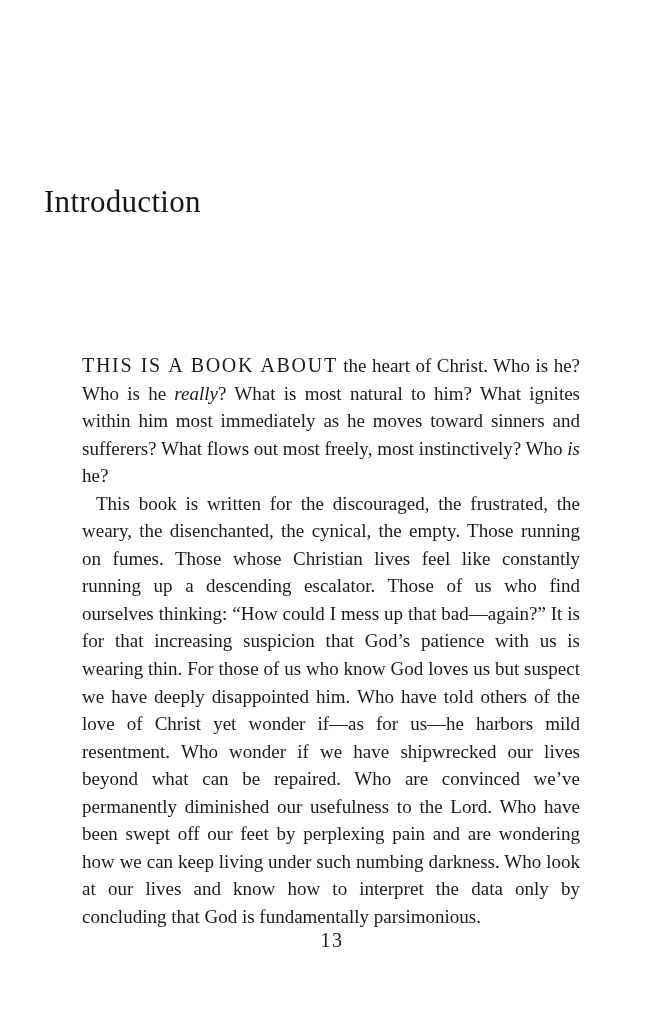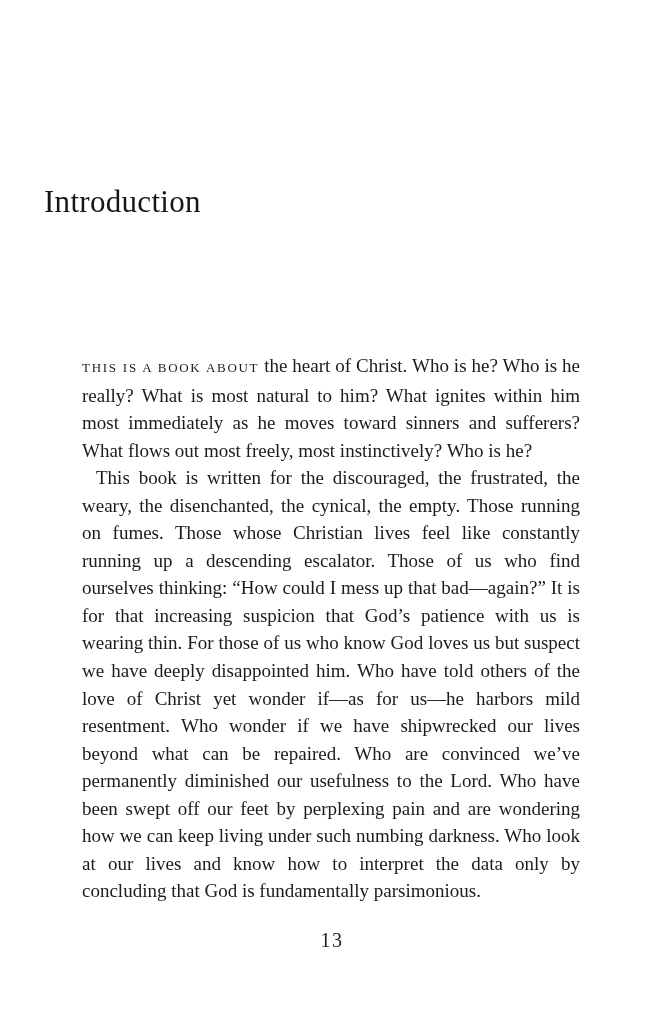--- a/index.html
+++ b/index.html
@@ -43,23 +43,24 @@
     margin: 0;
     padding: 0;
   }
   .para.indent {
     text-indent: 14px;
   }
   .run-normal {
     font-style: normal;
   }
   .run-italic {
+    font-style: italic;
   }
   .run-smallcaps {
-    font-size: 13px;
+    font-size: 20px;
     letter-spacing: 1.7px;
   }
   .page-number {
     position: absolute;
     top: 929px;
     left: 0;
     width: 100%;
     text-align: center;
     font-size: 20px;
     letter-spacing: 1.5px;

